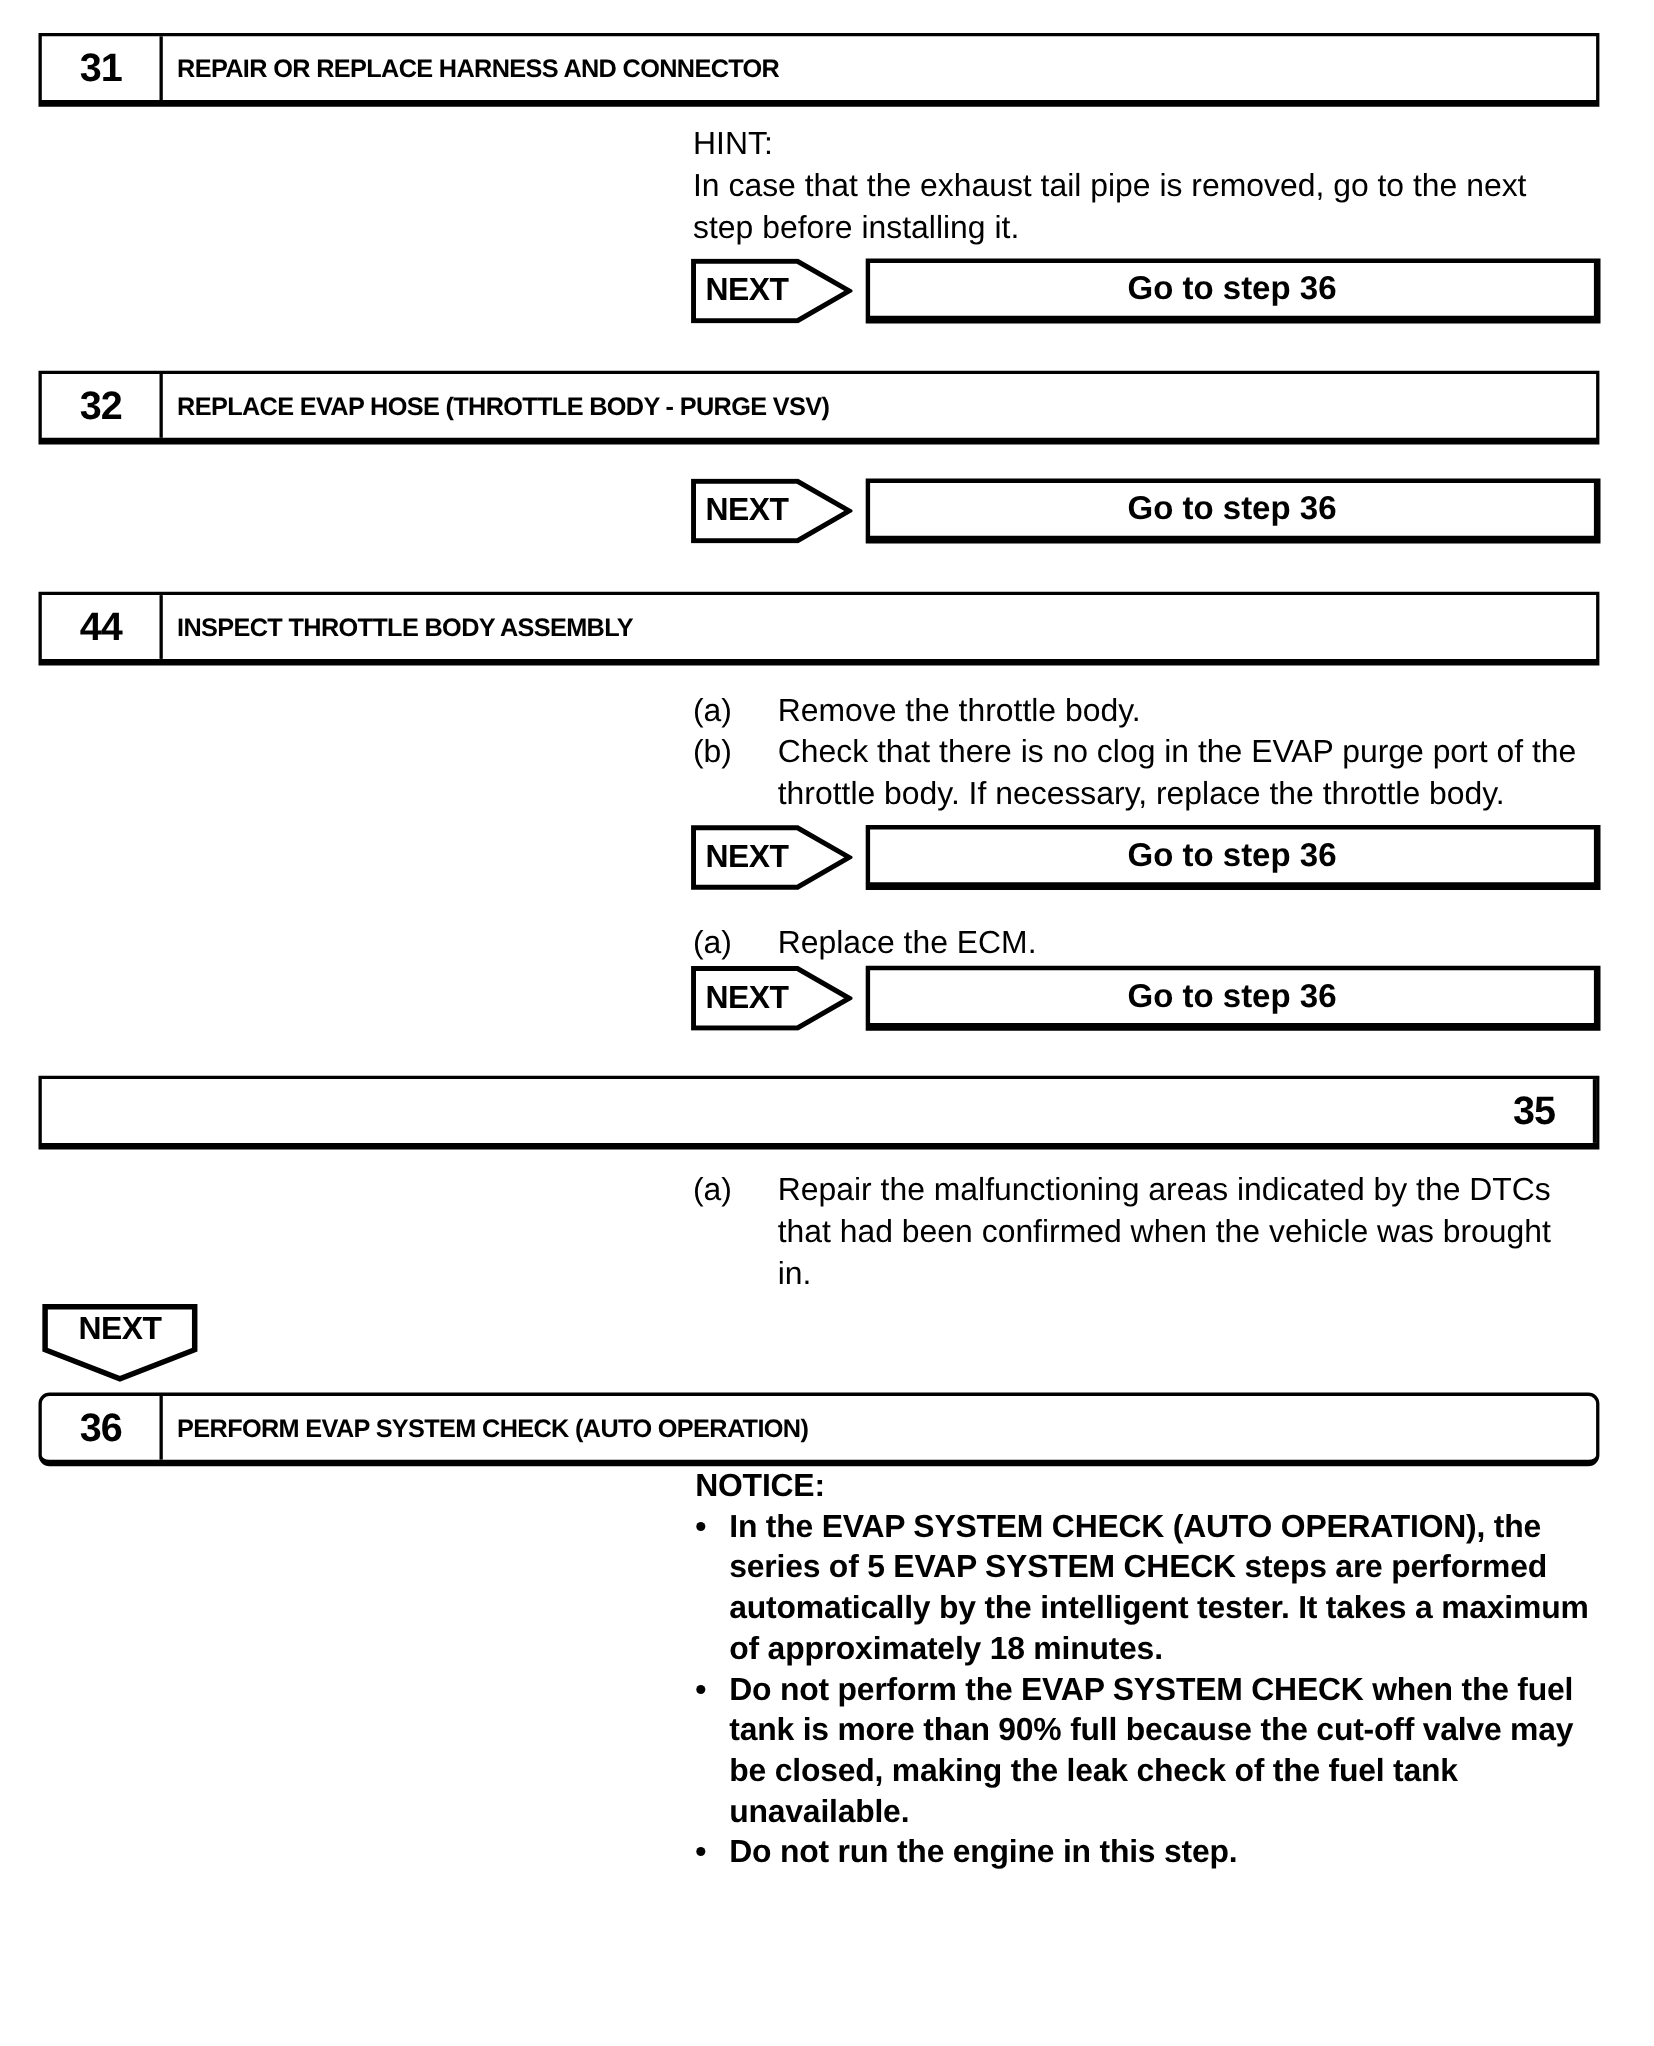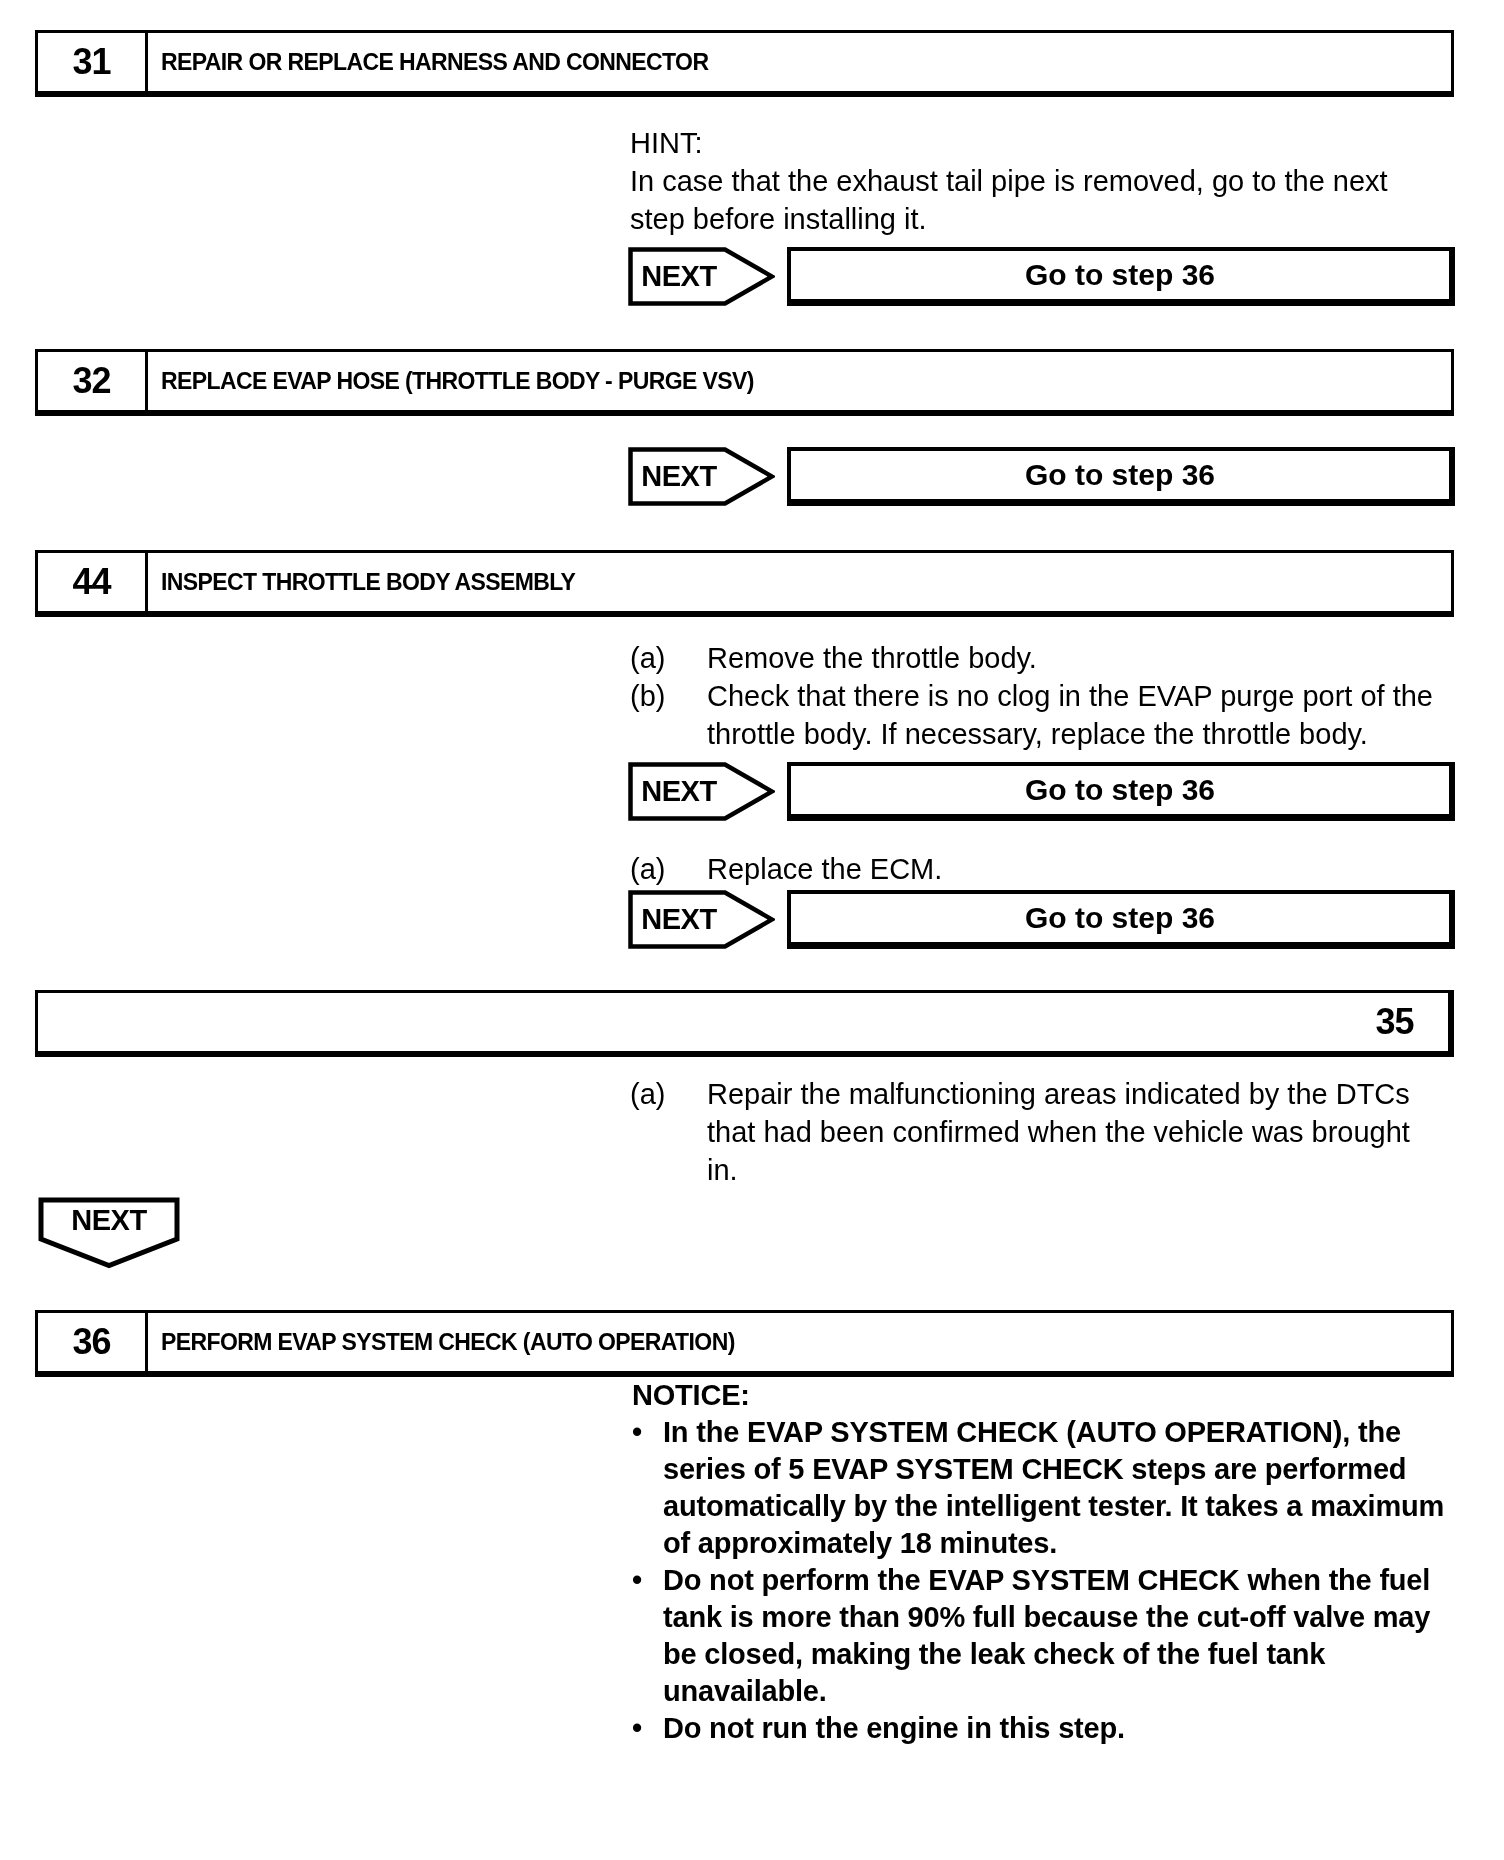--- a/index.html
+++ b/index.html
@@ -70,34 +70,34 @@
   
   .notice {
     margin-left:632px; width:820px;
     font-weight:bold; font-size:29px; line-height:37px;
     letter-spacing:-0.2px;
   }
   .notice-bullet { display:flex; align-items:flex-start; }
   .bullet-glyph { width:31px; flex:none; }
   .bullet-text { flex:1; }
   
-  .mt-body31 { margin-top:27px; }
+  .mt-body31 { margin-top:15px; }
   .mt-next31 { margin-top:9px; }
   .mt-head32 { margin-top:43px; }
   .mt-next32 { margin-top:31px; }
   .mt-head33 { margin-top:44px; }
   .mt-items33 { margin-top:22px; }
   .mt-next33 { margin-top:9px; }
   .mt-head34 { margin-top:34px; }
   .mt-items34 { margin-top:29px; }
   .mt-next34 { margin-top:2px; }
   .mt-head35 { margin-top:41px; }
   .mt-items35 { margin-top:18px; }
   .mt-down35 { margin-top:8px; }
-  .mt-head36 { margin-top:41px; }
+  .mt-head36 { margin-top:9px;border-radius:10px; }
   .mt-notice36 { }
 </style>
 </head>
 <body>
 
 <div class="page">
 
   <section>
     <div class="step-header">
       <div class="step-number">31</div>

